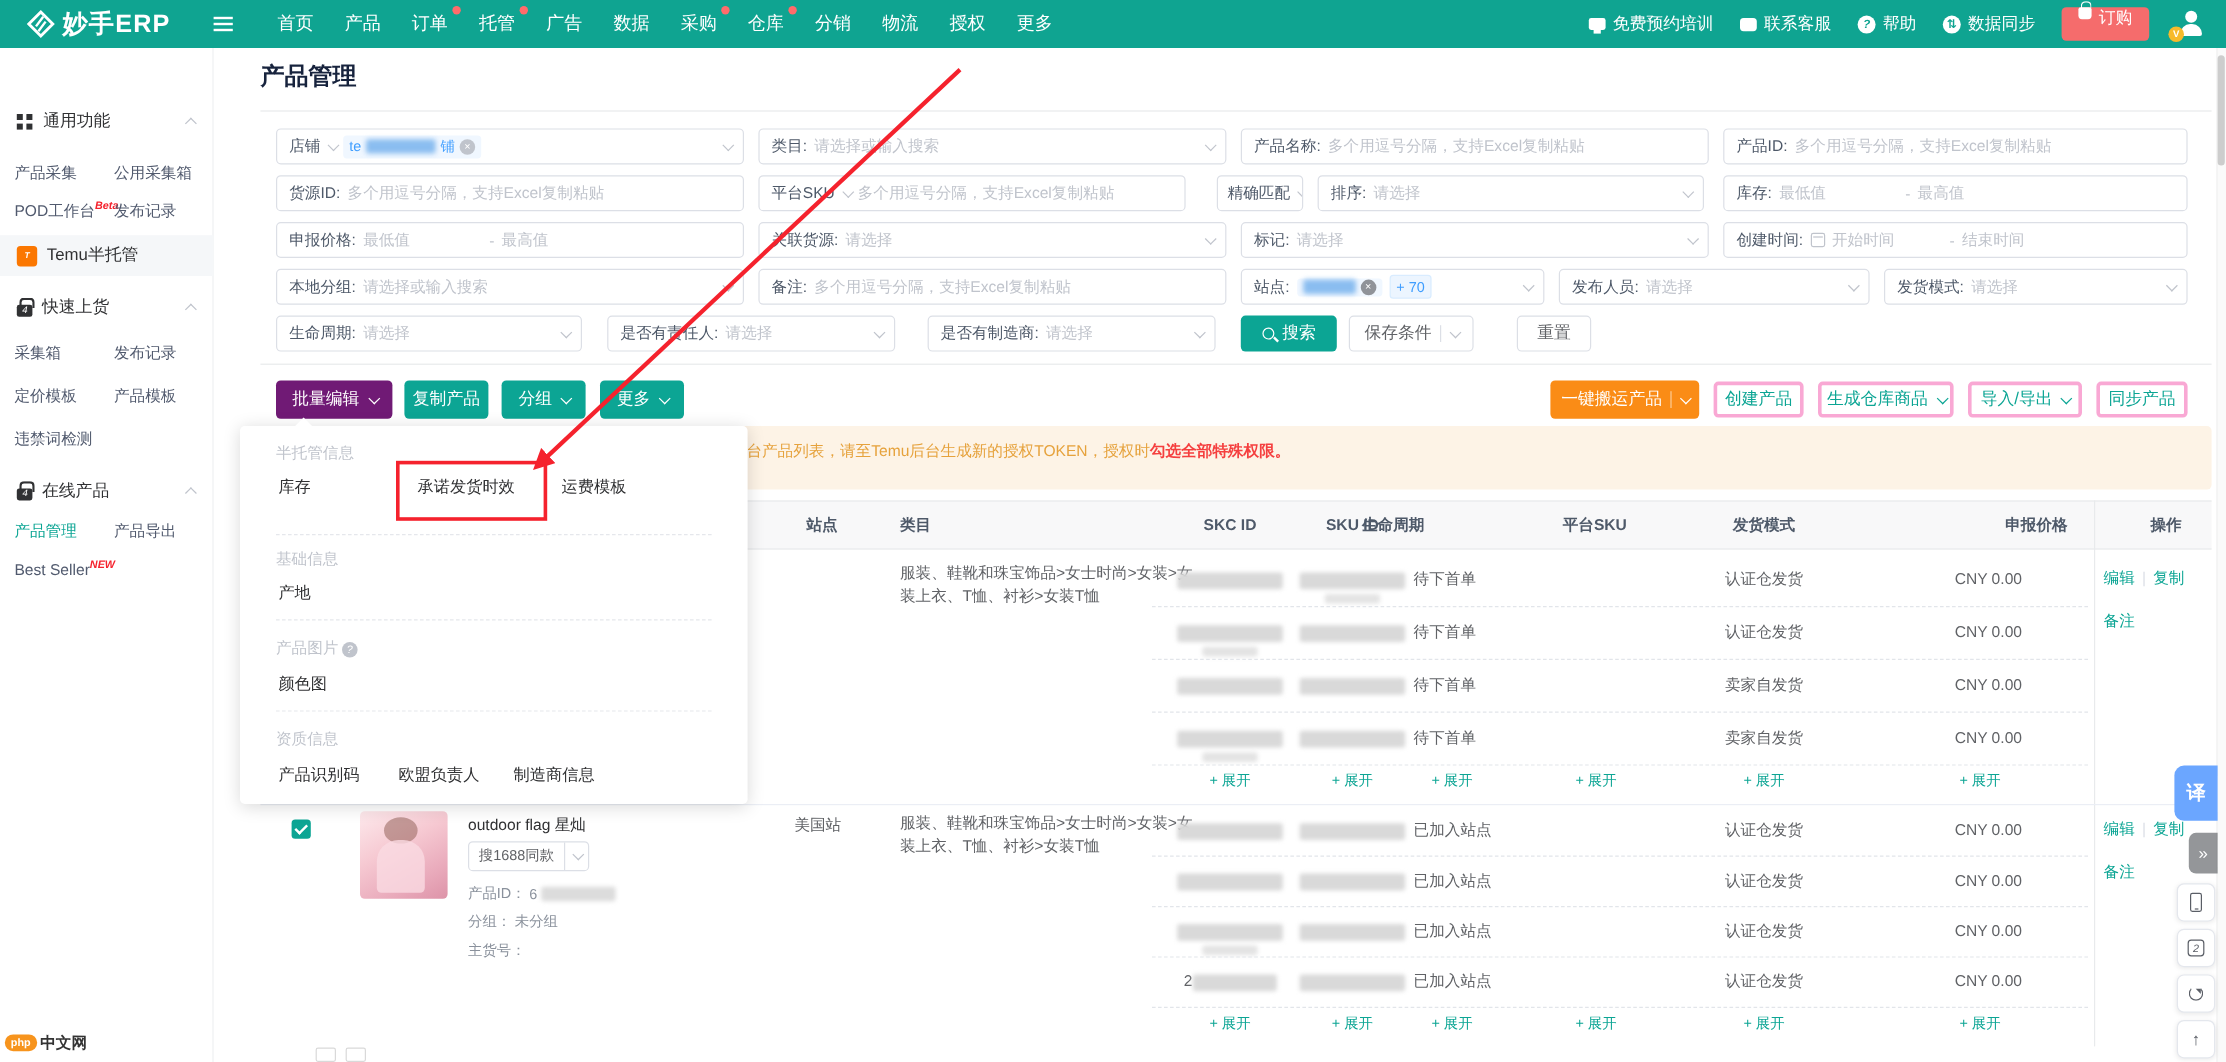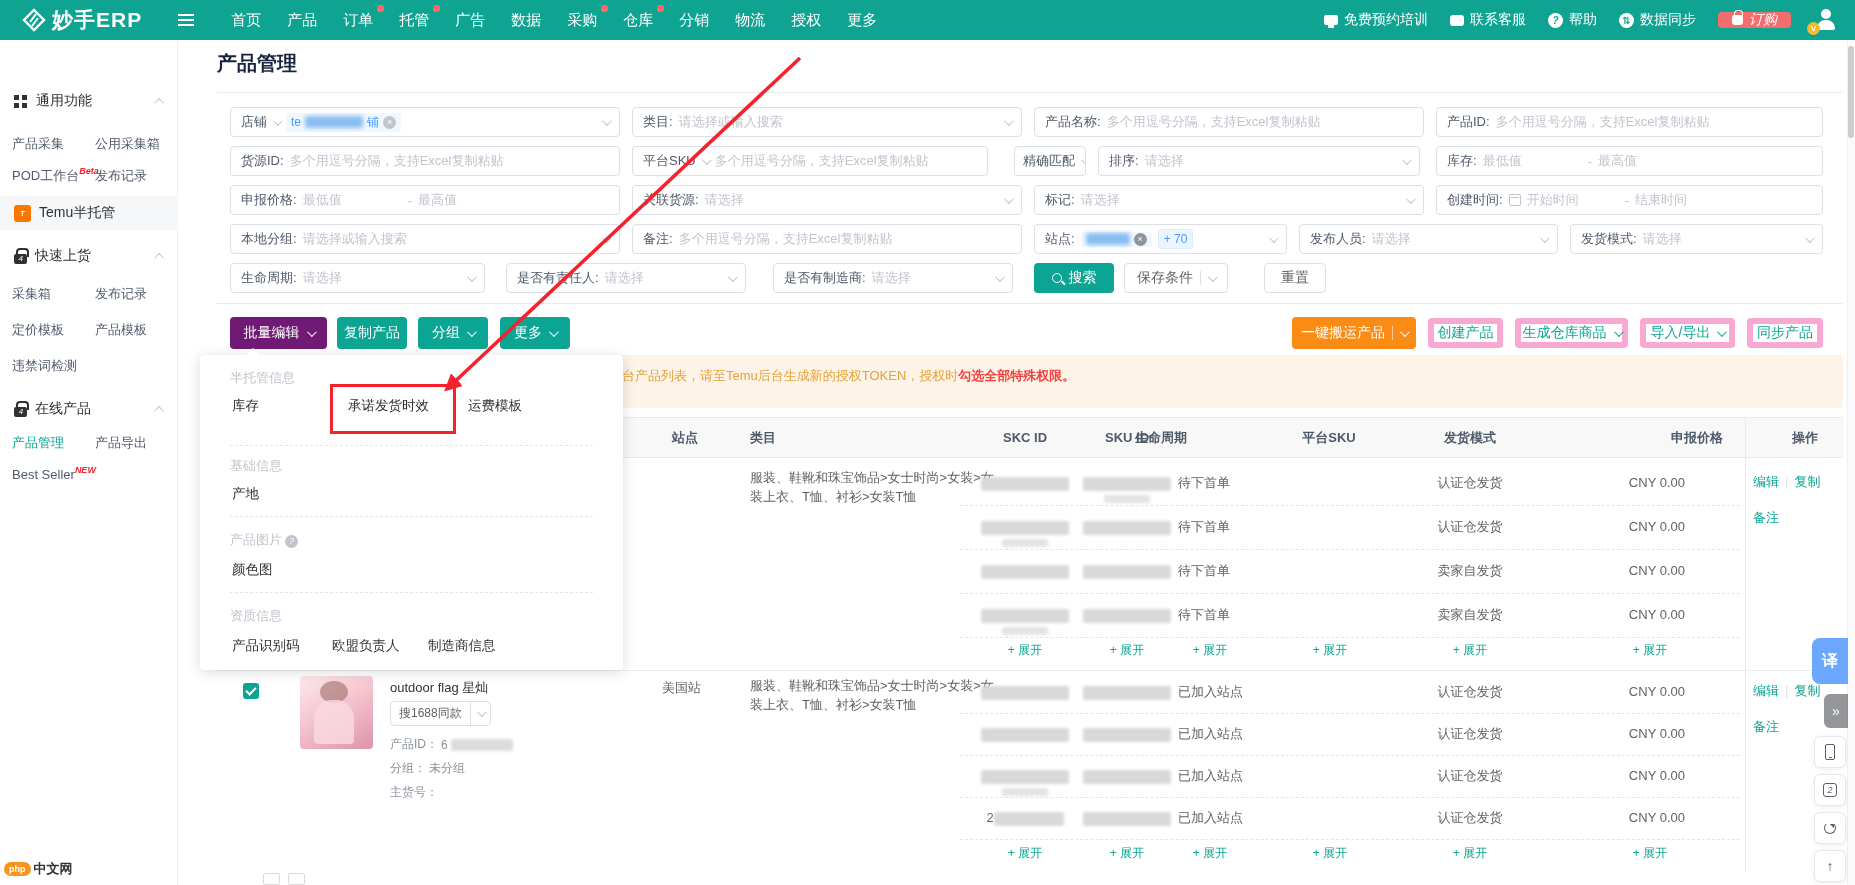--- a/index.html
+++ b/index.html
@@ -18,22 +18,22 @@
   .nav-item { position:relative; color:#fff; font-size:15px; padding:0 13px; line-height:40px; cursor:pointer; white-space:nowrap; }
   .nav-item .dot { position:absolute; top:5px; right:2px; width:7px; height:7px; border-radius:50%; background:#ff6b6b; }
   .nav-right { margin-left:auto; display:flex; align-items:center; gap:22px; margin-right:16px; color:#fff; font-size:14px; }
   .nr-item { display:flex; align-items:center; gap:6px; cursor:pointer; white-space:nowrap; }
   .ic-screen { width:14px; height:10px; background:#fff; border-radius:2px; position:relative; display:inline-block; }
   .ic-screen::after { content:""; position:absolute; left:4px; top:10px; width:6px; height:3px; background:#fff; }
   .ic-chat { width:14px; height:11px; background:#fff; border-radius:3px; display:inline-block; position:relative; }
   .ic-chat::after { content:""; position:absolute; left:2px; bottom:-3px; width:0; height:0; border:3px solid transparent; border-top-color:#fff; }
   .ic-circle { width:15px; height:15px; border-radius:50%; background:#fff; color:#0FA491; font-size:10px; font-weight:bold;
                display:inline-flex; align-items:center; justify-content:center; }
-  .subscribe { display:flex; align-items:center; gap:6px; background:#f56c6c; border:none; color:#fff; font-size:14px;
-               height:16px; padding:0 14px; border-radius:4px; cursor:pointer; font-family:inherit;font-style:italic; }
+  .subscribe { display:flex; gap:6px; background:#f56c6c; border:none; color:#fff; font-size:14px;
+               height:28px; padding:0 14px; border-radius:4px; cursor:pointer; font-family:inherit; }
   .ic-bag { width:11px; height:10px; background:#fff; border-radius:2px 2px 3px 3px; position:relative; display:inline-block; }
   .ic-bag::before { content:""; position:absolute; top:-5px; left:2px; width:7px; height:5px; border:1.5px solid #fff; border-bottom:none; border-radius:4px 4px 0 0; }
   .avatar { position:relative; width:26px; height:26px; cursor:pointer; }
   .avatar .head { position:absolute; left:8px; top:2px; width:10px; height:10px; border-radius:50%; background:#fff; }
   .avatar .body { position:absolute; left:4px; top:13px; width:18px; height:10px; border-radius:9px 9px 2px 2px; background:#fff; }
   .vbadge { position:absolute; left:-6px; bottom:-2px; width:13px; height:13px; border-radius:50%; background:#f7ba2a;
             color:#fff; font-size:8px; font-weight:bold; display:flex; align-items:center; justify-content:center; font-style:normal; }
 
   
   #sidebar { position:absolute; left:0; top:40px; width:178px; height:845px; background:#fff; border-right:1px solid #eef0f2; z-index:5; }
@@ -69,21 +69,21 @@
   .tagplus { background:#ecf5ff; border:1px solid #d9ecff; color:#409eff; font-size:12px; border-radius:3px; padding:0 5px; line-height:18px; }
   .ic-cal { width:12px; height:12px; border:1.3px solid #c0c4cc; border-radius:2px; position:relative; display:inline-block; }
   .ic-cal::before { content:""; position:absolute; top:2px; left:1px; right:1px; height:1.3px; background:#c0c4cc; }
 
   
   .btn { position:absolute; height:32px; border-radius:4px; display:inline-flex; align-items:center; justify-content:center;
          gap:7px; font-size:14px; cursor:pointer; border:none; font-family:inherit; white-space:nowrap; }
   .btn.solid { background:#0CA594; color:#fff; }
   .btn.lite  { background:#701a75; color:#fff; }
   .btn.orange{ background:#fa8c16; color:#fff; }
-  .btn.toutline { background:#fff; border:6px solid #f9a8d4; color:#0CA594; height:30px; }
+  .btn.toutline { background:#fff; border:3px solid #f9a8d4; color:#0CA594; height:30px; }
   .btn.goutline { background:#fff; border:1px solid #dcdfe6; color:#606266; height:30px; }
   .vdiv { width:1px; height:14px; background:rgba(255,255,255,.55); }
   .ic-mag { width:10px; height:10px; border:1.6px solid #fff; border-radius:50%; position:relative; display:inline-block; }
   .ic-mag::after { content:""; position:absolute; left:8px; top:8px; width:5px; height:1.6px; background:#fff; transform:rotate(45deg); }
 
   
   #banner { position:absolute; left:217px; top:355px; width:1626px; height:53px; background:#fdf3e6; border-radius:4px; }
   #banner .txt { position:absolute; left:405px; top:12px; font-size:13px; color:#e6a23c; }
   #banner .txt b { color:#f53f3f; }
 

